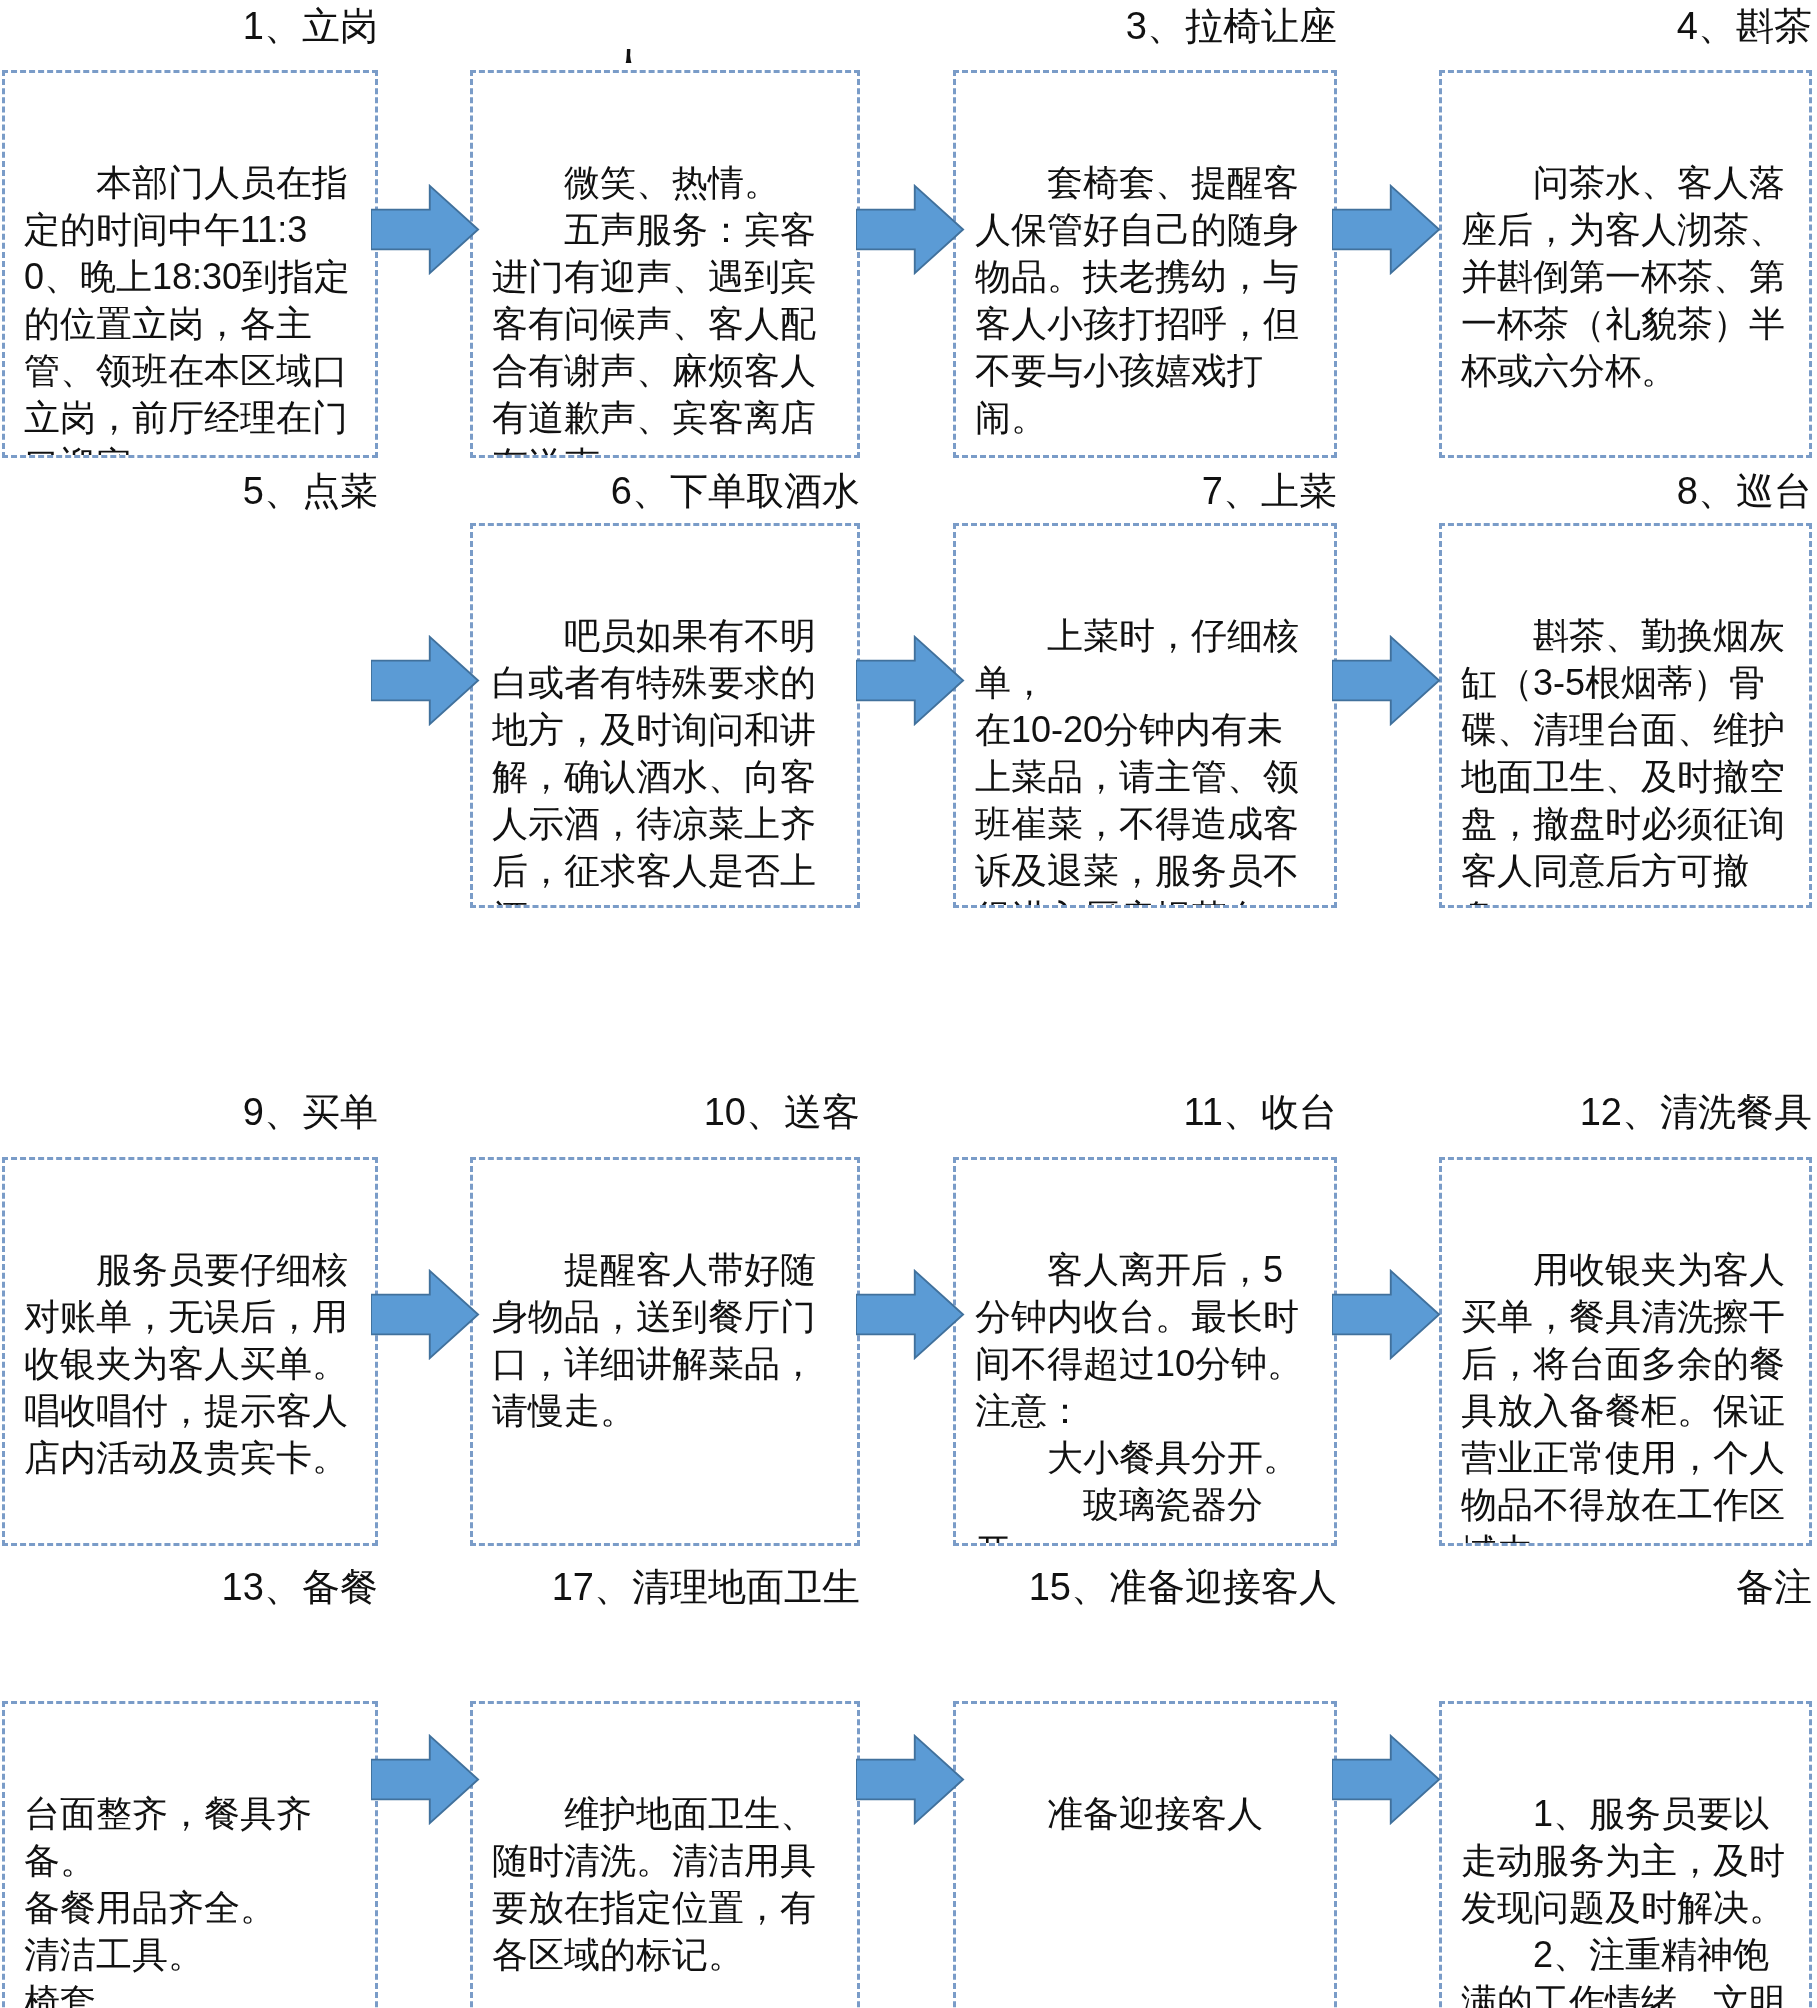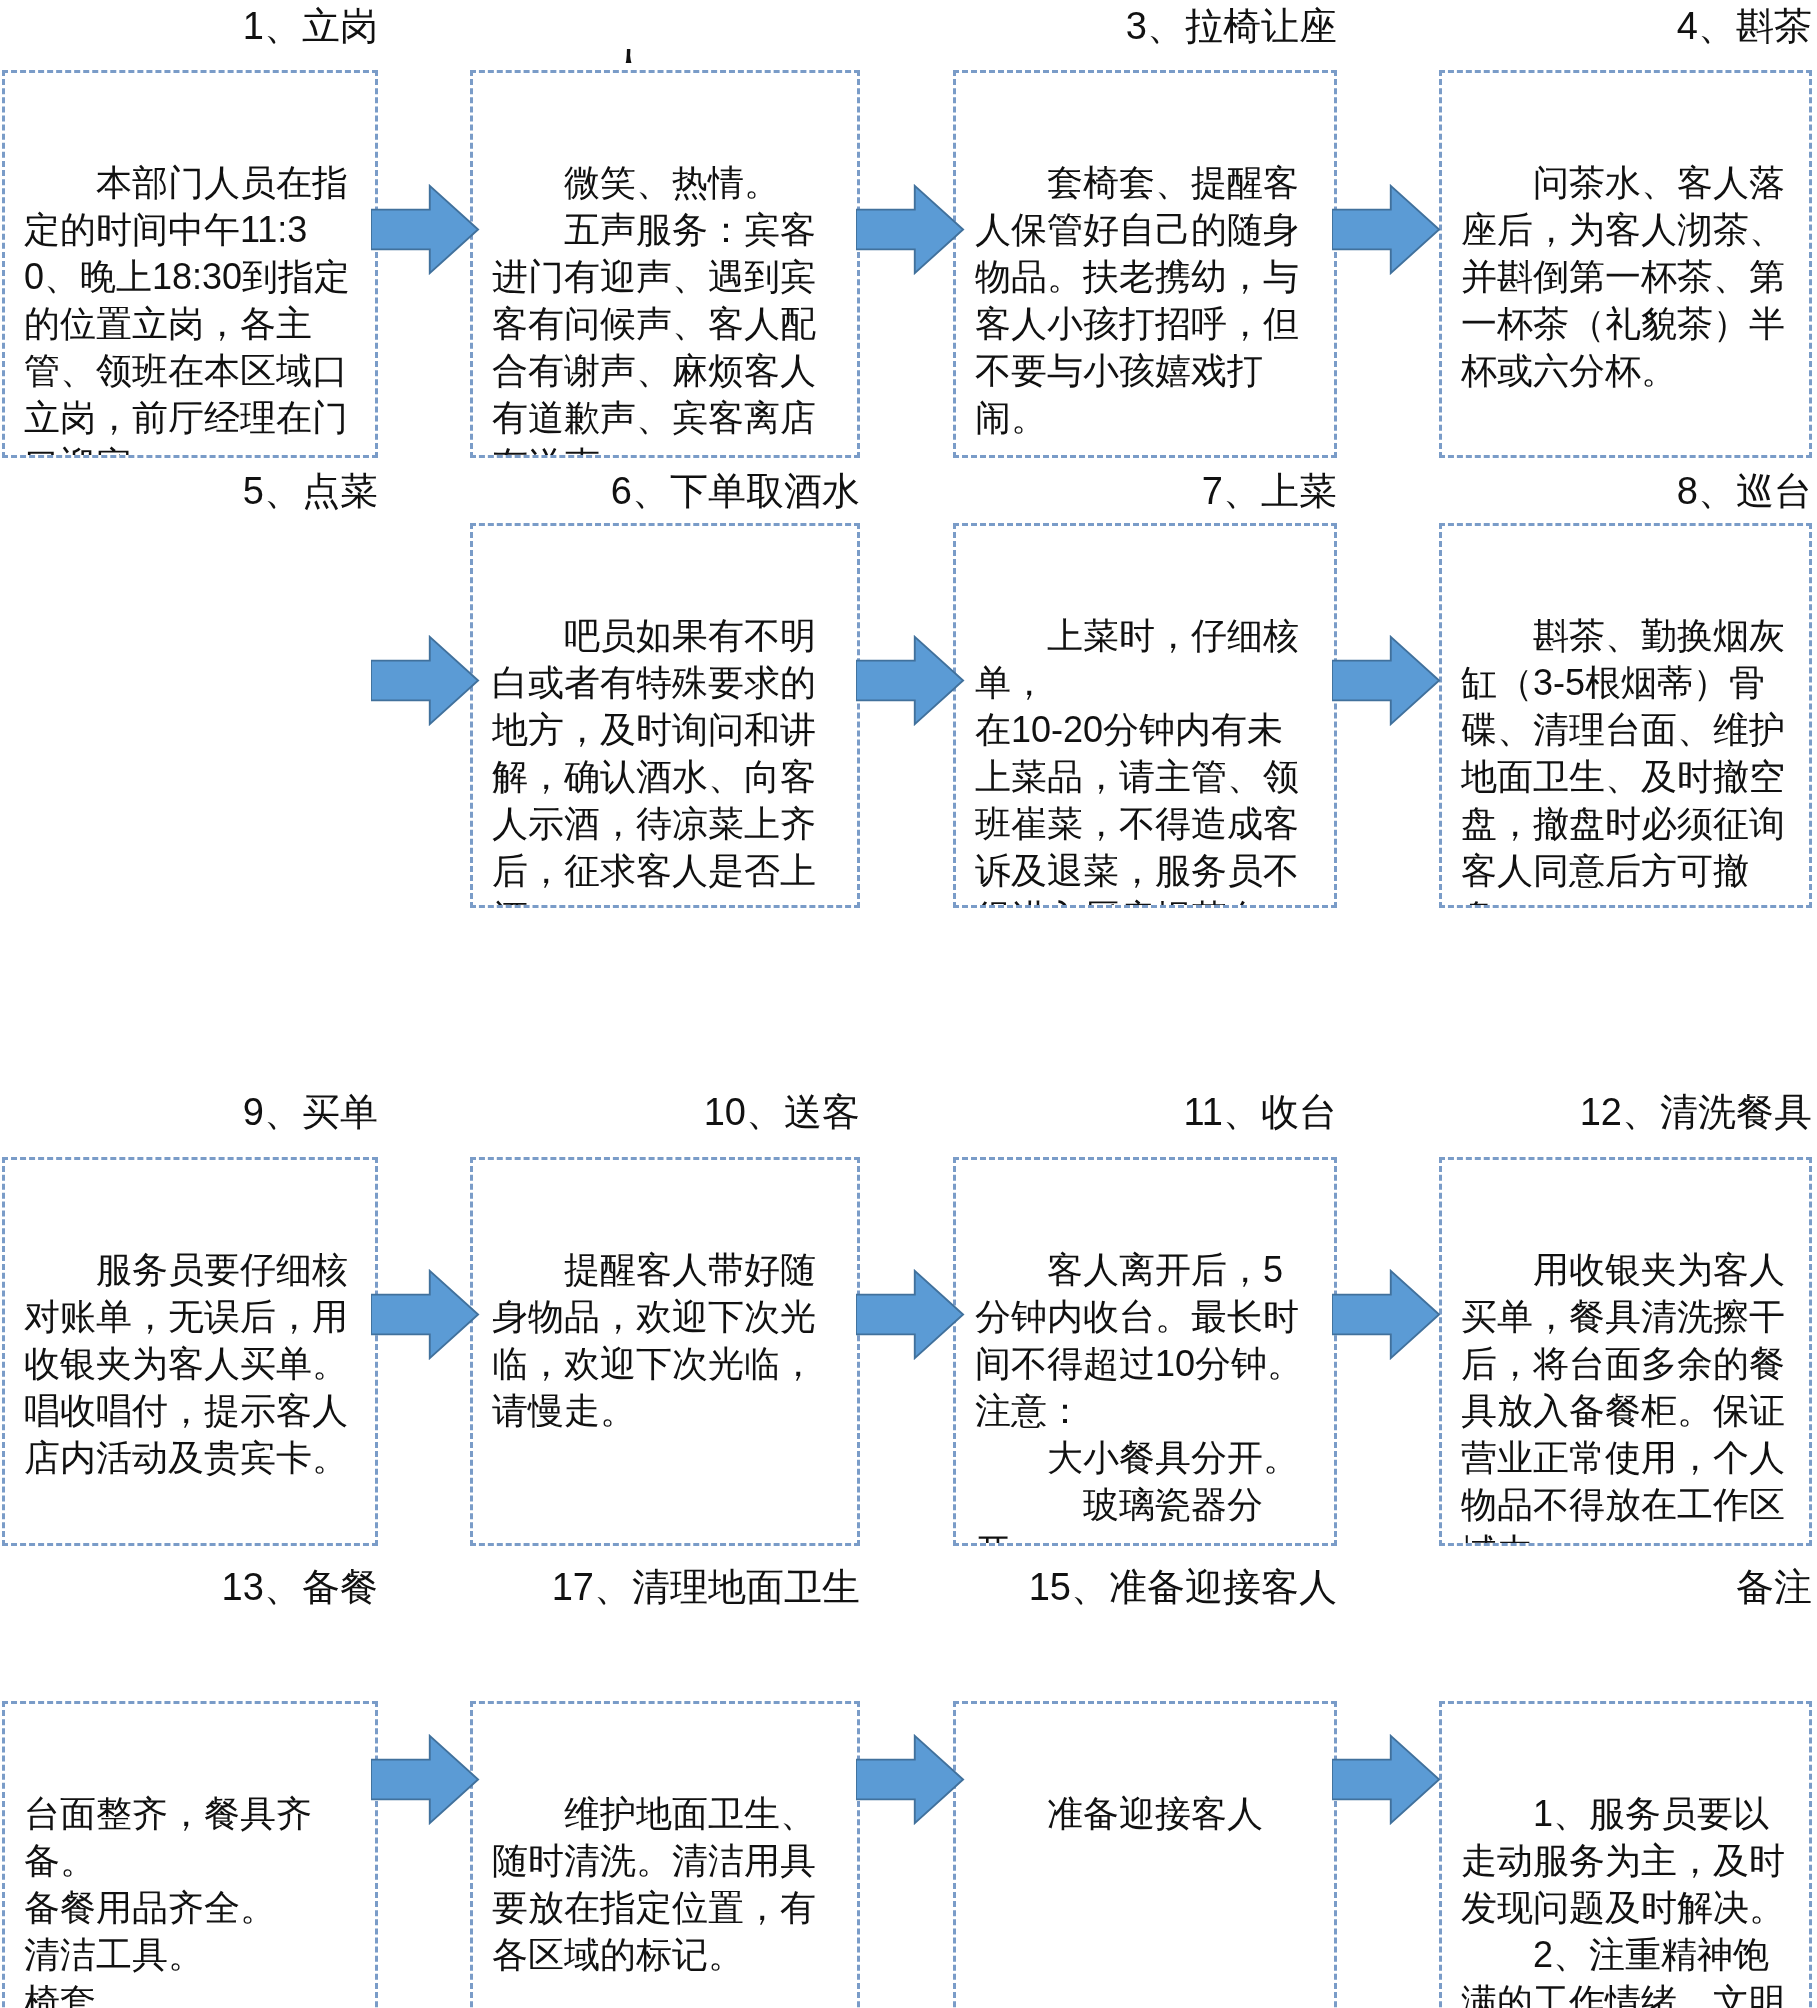--- a/index.html
+++ b/index.html
@@ -140,21 +140,21 @@
 
   <div class="title c1 t-r3">9、买单</div>
   <div class="title c2 t-r3">10、送客</div>
   <div class="title c3 t-r3">11、收台</div>
   <div class="title c4 t-r3">12、清洗餐具</div>
 
   <div class="box c1 b-r3">
       <div class="body">　　服务员要仔细核对账单，无误后，用收银夹为客人买单。唱收唱付，提示客人店内活动及贵宾卡。</div>
     </div>
   <div class="box c2 b-r3">
-      <div class="body">　　提醒客人带好随身物品，欢迎下次光临，欢迎下次光临，请慢走。</div>
+      <div class="body">　　提醒客人带好随身物品，送到餐厅门口，详细讲解菜品，请慢走。</div>
     </div>
   <div class="box c3 b-r3">
       <div class="body">　　客人离开后，5分钟内收台。最长时间不得超过10分钟。
 注意：
 　　大小餐具分开。
 　　　玻璃瓷器分开。</div>
     </div>
   <div class="box c4 b-r3">
       <div class="body">　　用收银夹为客人买单，餐具清洗擦干后，将台面多余的餐具放入备餐柜。保证营业正常使用，个人物品不得放在工作区域内。</div>
     </div>

